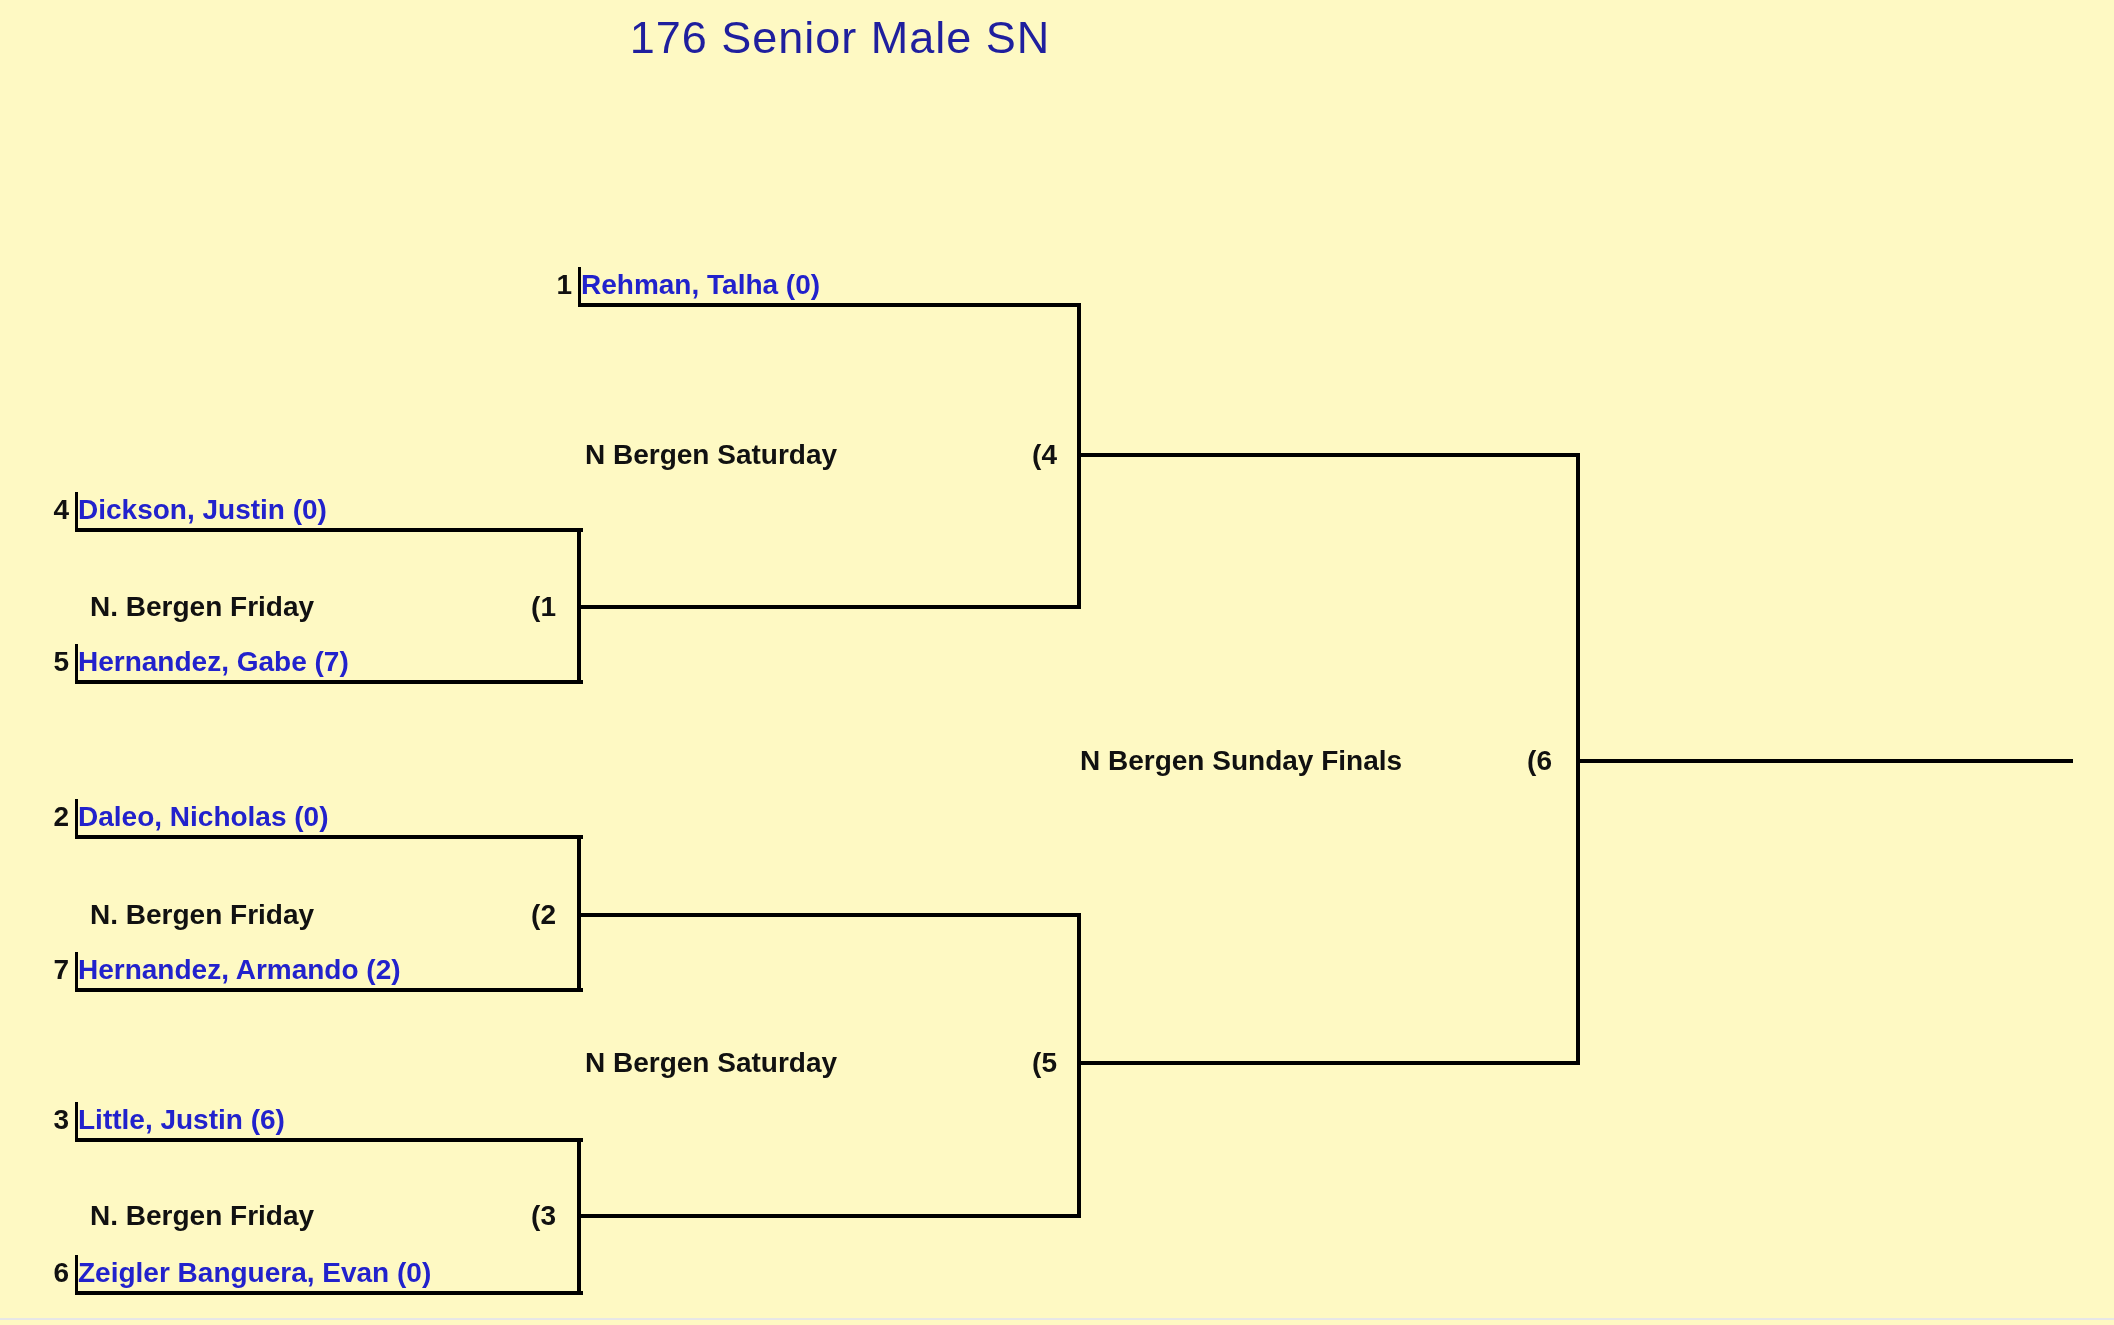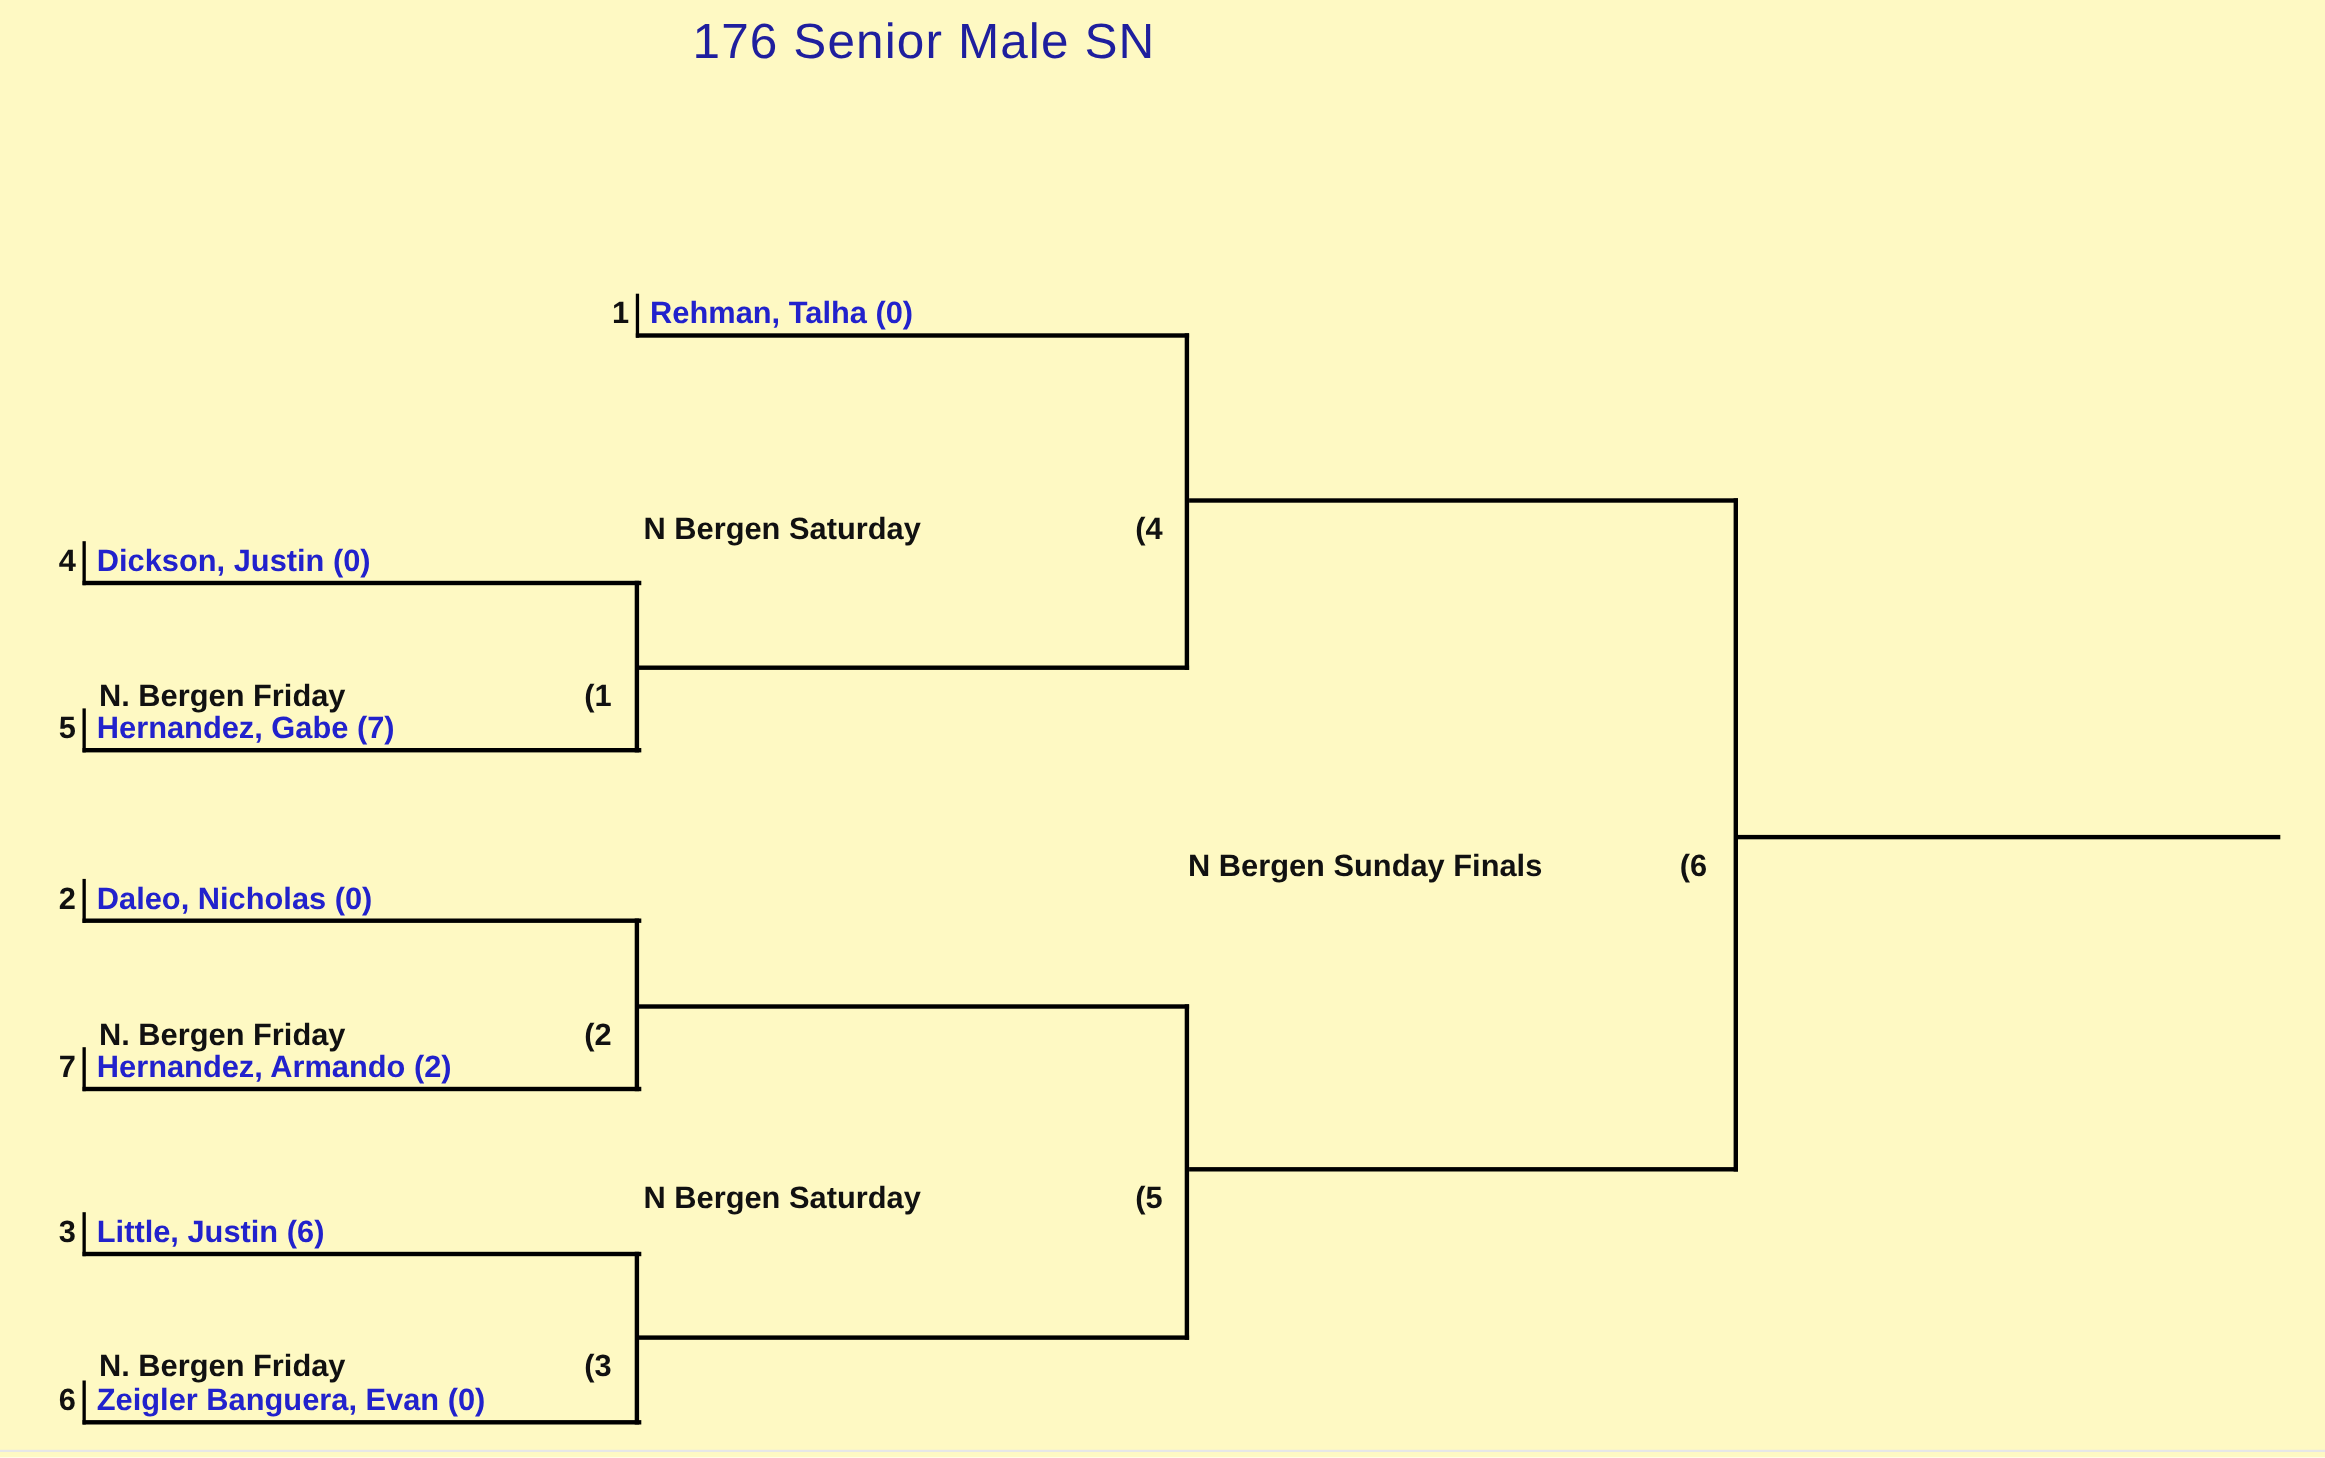--- a/index.html
+++ b/index.html
@@ -29,21 +29,20 @@
   
   .entry {
     position: absolute;
     height: 36px;
     border-bottom: 4px solid var(--line-color, #000);
     border-left: 3px solid var(--line-color, #000);
     box-sizing: content-box;
   }
   .entry .pname {
     display: block;
-    padding-left: 10px;
     line-height: 36px;
     font-size: 28px;
     font-weight: 700;
     color: var(--name-color, #2222cc);
     white-space: nowrap;
   }
   .seed {
     position: absolute;
     width: 32px;
     height: 36px;
@@ -59,21 +58,20 @@
   }
   .hline { height: 4px; }
   .vline { width: 4px; }
   .match {
     position: absolute;
     height: 36px;
     display: flex;
     justify-content: space-between;
     align-items: center;
     pointer-events: none;
-    margin-top: 26px;
   }
   .match .mlabel, .match .mnum {
     line-height: 36px;
     font-size: 28px;
     font-weight: 700;
     color: var(--text-color, #111);
     white-space: nowrap;
   }
   .bottom-rule {
     position: absolute;

